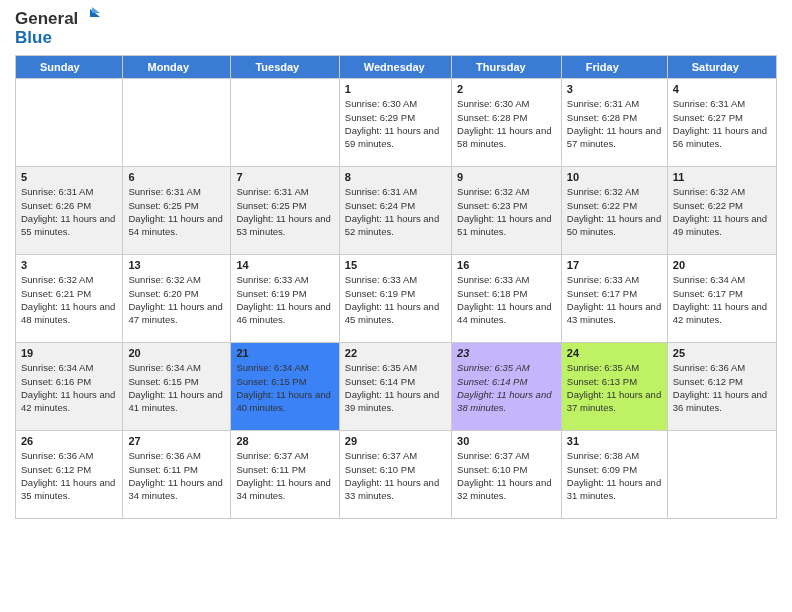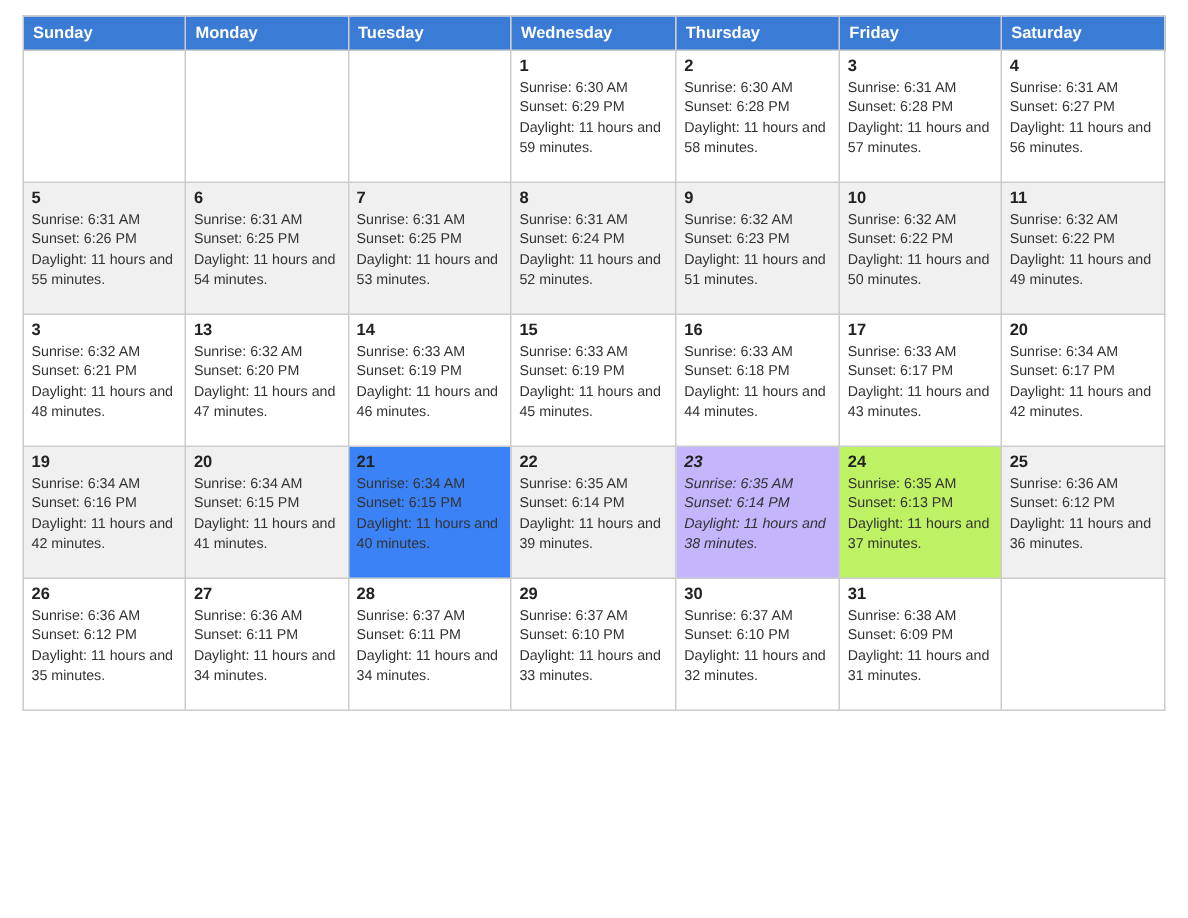--- a/index.html
+++ b/index.html
@@ -40,21 +40,21 @@
     }
     .calendar {
       width: 100%;
       border-collapse: collapse;
       font-size: 10px;
     }
     .calendar th {
       background-color: #3a7bd5;
       color: #fff;
       text-align: left;
-      padding: 5px 6px;
+      padding: 5px 24px;
       font-size: 11px;
       font-weight: bold;
       border: 1px solid #ccc;
     }
     .calendar td {
       border: 1px solid #ccc;
       padding: 4px 5px;
       vertical-align: top;
       width: 113px;
       height: 88px;
@@ -76,20 +76,38 @@
     }
     .empty-cell {
       background: #fff !important;
     }
     .row-even td { background: #f0f0f0; }
   </style>
 </head>
 <body>
 
 <div class="page">
+  <div class="header">
+    <div class="logo">
+  <div style="display:flex;flex-direction:column;align-items:flex-start;line-height:1.1;">
+    <div style="display:flex;align-items:center;">
+      <span style="font-size:17px;font-weight:bold;color:#333;font-family:Arial;">General</span>
+      <svg width="20" height="20" viewBox="0 0 20 20" style="margin-left:2px;margin-top:-4px;">
+        <polygon points="10,2 20,10 10,10" fill="#1a6bb5"></polygon>
+        <polygon points="12,0 20,6 12,6" fill="#5ba3e0"></polygon>
+      </svg>
+    </div>
+    <span style="font-size:17px;font-weight:bold;color:#1a6bb5;font-family:Arial;">Blue</span>
+  </div>
+</div>
+    <div class="title-block">
+      <div class="month-title"></div>
+      <div class="location"></div>
+    </div>
+  </div>
 
   <table class="calendar">
     <thead>
       <tr>
       <th>Sunday</th>
           <th>Monday</th>
           <th>Tuesday</th>
           <th>Wednesday</th>
           <th>Thursday</th>
           <th>Friday</th>

